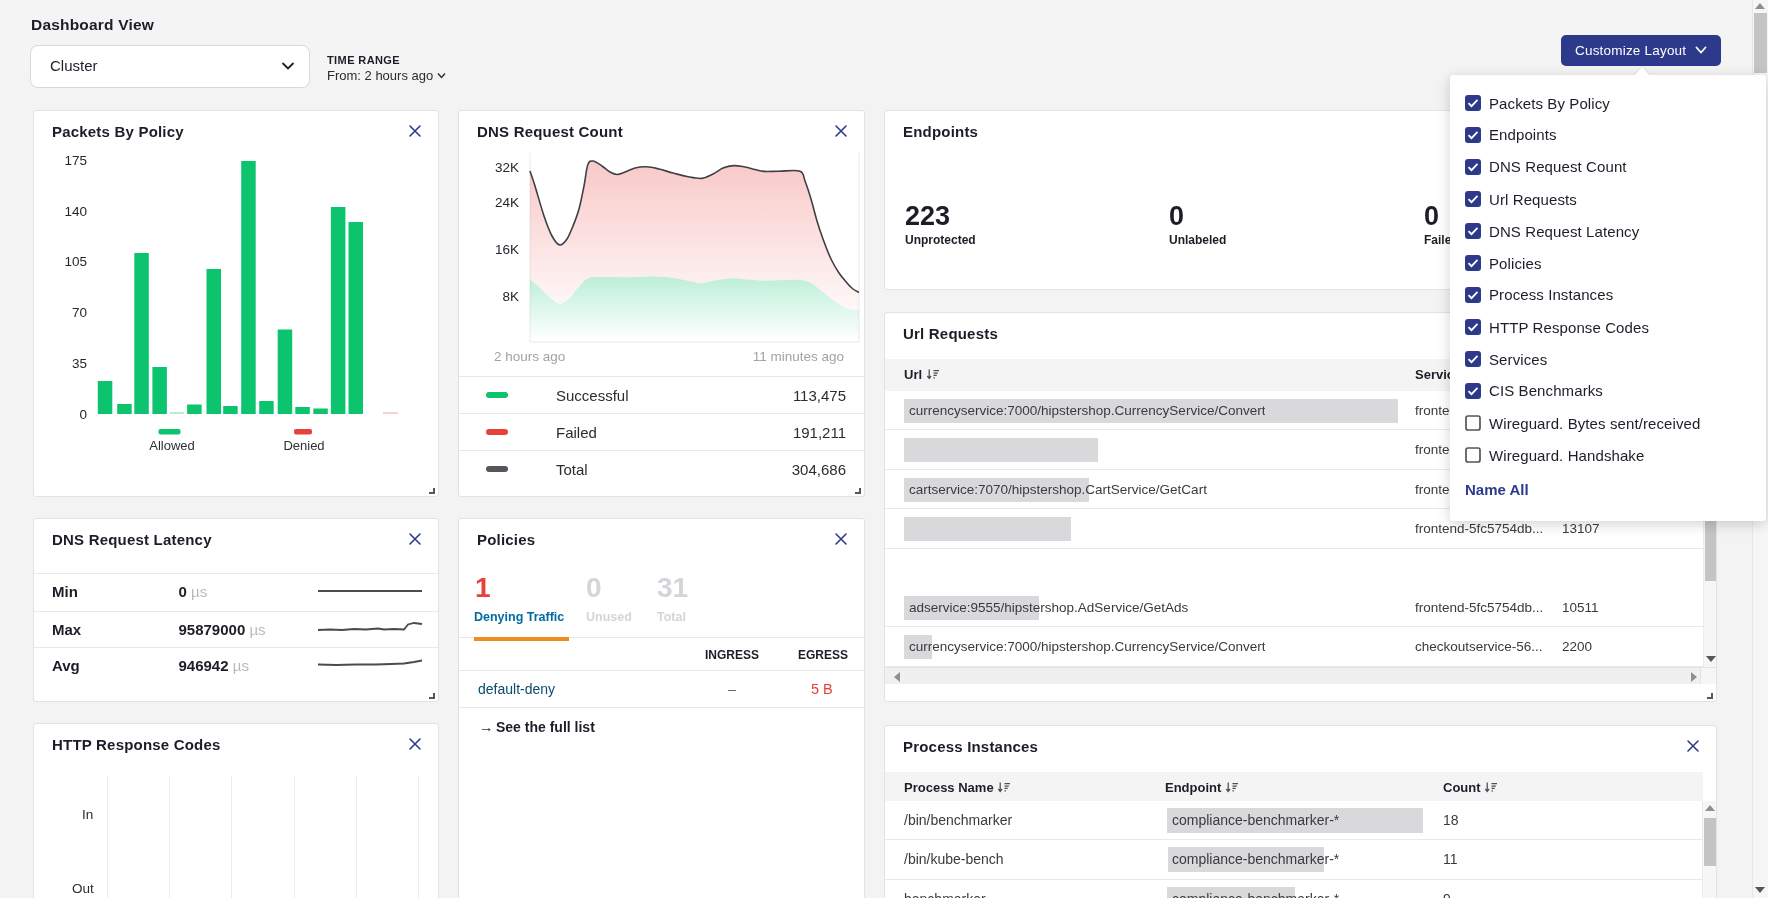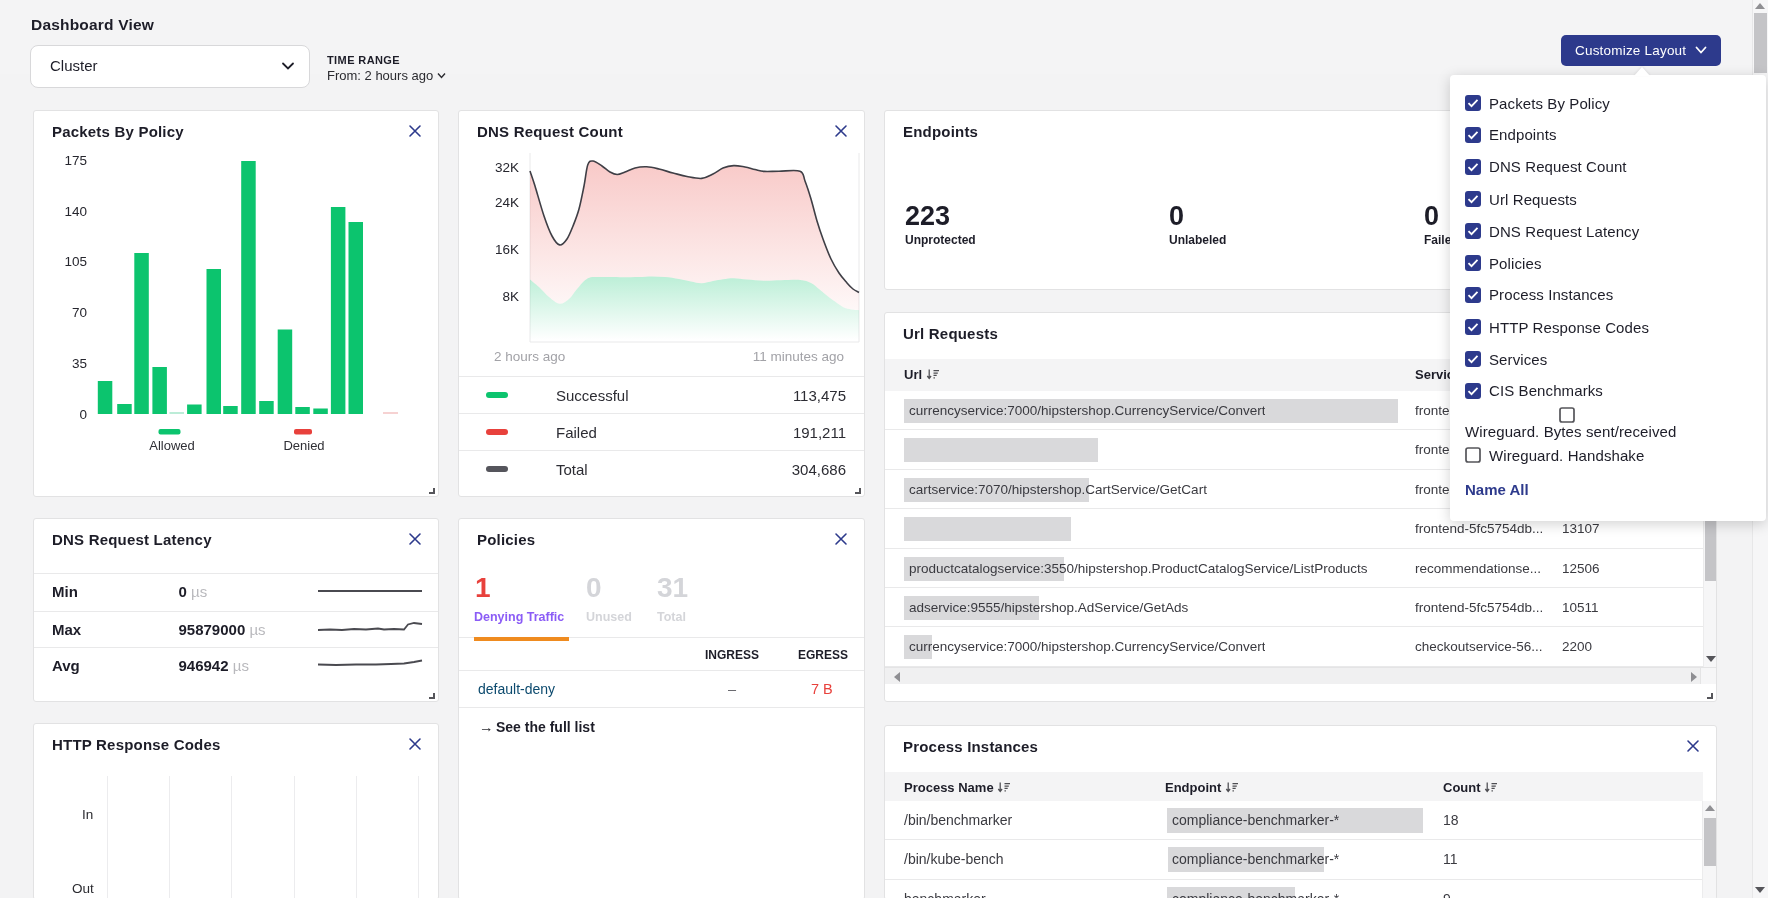--- a/index.html
+++ b/index.html
@@ -181,26 +181,20 @@
       <span class="uhl" style="width:185px;"></span>
       <span class="utxt">cartservice:7070/hipstershop.CartService/GetCart</span>
       <span class="usvc">fronten</span>
       <span class="ucnt"></span>
     </div>
   <div class="abs urow" style="top:196.2px;">
       <span class="uhl" style="width:167px;"></span>
       <span class="usvc">frontend-5fc5754db...</span>
       <span class="ucnt">13107</span>
     </div>
-  <div class="abs urow" style="top:235.6px;">
-      <span class="uhl" style="width:160px;"></span>
-      <span class="utxt">productcatalogservice:3550/hipstershop.ProductCatalogService/ListProducts</span>
-      <span class="usvc">recommendationse...</span>
-      <span class="ucnt">12506</span>
-    </div>
   <div class="abs urow" style="top:275px;">
       <span class="uhl" style="width:135px;"></span>
       <span class="utxt">adservice:9555/hipstershop.AdService/GetAds</span>
       <span class="usvc">frontend-5fc5754db...</span>
       <span class="ucnt">10511</span>
     </div>
   <div class="abs urow" style="top:314.4px;">
       <span class="uhl" style="width:28px;"></span>
       <span class="utxt">currencyservice:7000/hipstershop.CurrencyService/Convert</span>
       <span class="usvc">checkoutservice-56...</span>
@@ -243,33 +237,33 @@
     </svg>
   <div class="rsz"></div>
 </div>
 
 <div class="card" style="left:458px;top:518px;width:407px;height:382px;">
   <div class="ctitle">Policies</div>
   <svg class="cx" viewBox="0 0 14 14">
       <path d="M2 2 L12 12 M12 2 L2 12" stroke="#2d3a8c" stroke-width="1.6" stroke-linecap="round"></path>
     </svg>
   <div class="abs" style="left:16px;top:53px;font-size:28px;font-weight:700;color:#e8413c;">1</div>
-  <div class="abs" style="left:15px;top:91px;font-size:12.5px;font-weight:700;color:#8b5cf6;">Denying Traffic</div>
+  <div class="abs" style="left:15px;top:91px;font-size:12.5px;font-weight:700;color:#0369a1;">Denying Traffic</div>
   <div class="abs" style="left:15px;top:117.5px;width:95px;height:4px;background:#ef8b1f;z-index:3;"></div>
   <div class="abs" style="left:127px;top:53px;font-size:28px;font-weight:700;color:#d4d5d9;">0</div>
   <div class="abs" style="left:127px;top:91px;font-size:12.5px;font-weight:700;color:#d4d5d9;">Unused</div>
   <div class="abs" style="left:198px;top:53px;font-size:28px;font-weight:700;color:#d4d5d9;">31</div>
   <div class="abs" style="left:198px;top:91px;font-size:12.5px;font-weight:700;color:#d4d5d9;">Total</div>
   <div class="abs" style="left:0;top:118px;width:405px;height:1px;background:#e9e9ea;"></div>
   <div class="abs" style="left:246px;top:129px;font-size:12px;font-weight:700;color:#1d1d28;">INGRESS</div>
   <div class="abs" style="left:339px;top:129px;font-size:12px;font-weight:700;color:#1d1d28;">EGRESS</div>
   <div class="abs" style="left:0;top:151px;width:405px;height:1px;background:#e9e9ea;"></div>
   <div class="abs" style="left:19px;top:162px;font-size:14px;color:#0c4a6e;">default-deny</div>
   <div class="abs" style="left:269px;top:162px;font-size:14.5px;color:#6a6a70;">–</div>
-  <div class="abs" style="left:352px;top:162px;font-size:14.5px;color:#e8413c;">7 B</div>
+  <div class="abs" style="left:352px;top:162px;font-size:14.5px;color:#e8413c;">5 B</div>
   <div class="abs" style="left:0;top:188px;width:405px;height:1px;background:#e9e9ea;"></div>
   <div class="abs" style="left:20px;top:200px;font-size:14.5px;color:#2b2b30;">→</div>
   <div class="abs" style="left:37px;top:200px;font-size:14px;font-weight:700;color:#1d1d28;">See the full list</div>
 </div>
 
 <div class="card" style="left:33px;top:723px;width:406px;height:177px;">
   <div class="ctitle">HTTP Response Codes</div>
   <svg class="cx" viewBox="0 0 14 14">
       <path d="M2 2 L12 12 M12 2 L2 12" stroke="#2d3a8c" stroke-width="1.6" stroke-linecap="round"></path>
     </svg>
@@ -409,21 +403,21 @@
     </div>
   <div class="pr" style="top:299.5px;">
       <span class="cb">
         <svg width="16" height="16" viewBox="0 0 16 16">
           <rect width="16" height="16" rx="3" fill="#2d3a8c"></rect>
           <path d="M3.5 8.2 L6.5 11.2 L12.5 4.8" fill="none" stroke="#fff" stroke-width="1.8"></path>
         </svg>
       </span>
       <span class="pl">CIS Benchmarks</span>
     </div>
-  <div class="pr" style="top:332px;flex-direction:column;">
+  <div class="pr" style="top:332px;">
       <span class="cb">
         <svg width="16" height="16" viewBox="0 0 16 16">
           <rect x="1" y="1" width="14" height="14" rx="2" fill="#fff" stroke="#55555a" stroke-width="1.7"></rect>
         </svg>
       </span>
       <span class="pl">Wireguard. Bytes sent/received</span>
     </div>
   <div class="pr" style="top:364px;">
       <span class="cb">
         <svg width="16" height="16" viewBox="0 0 16 16">

